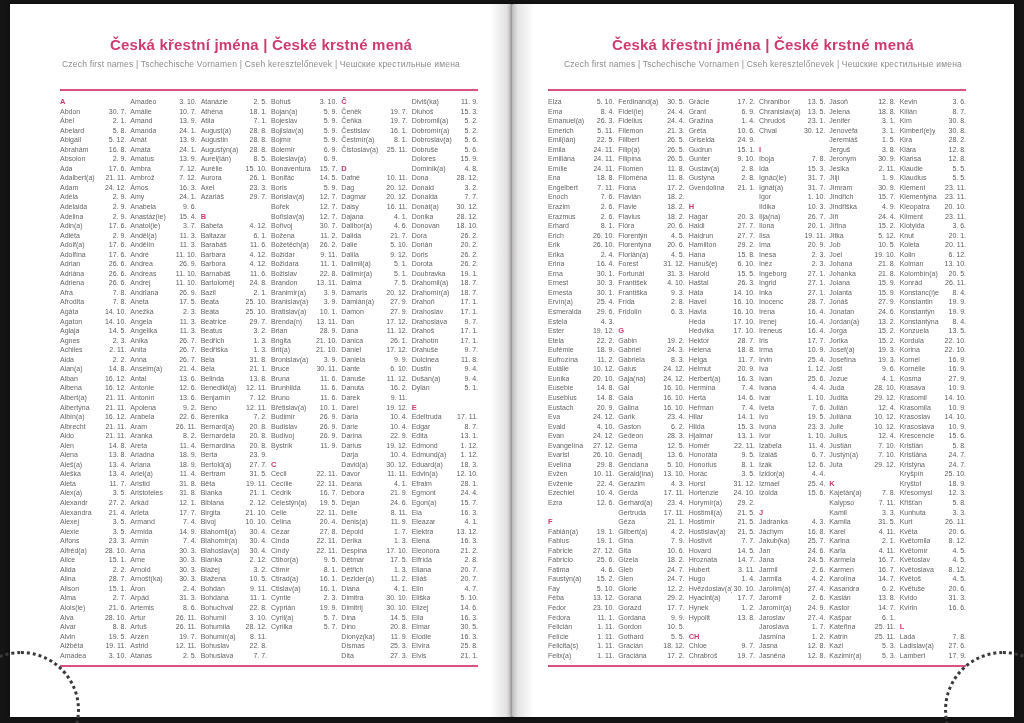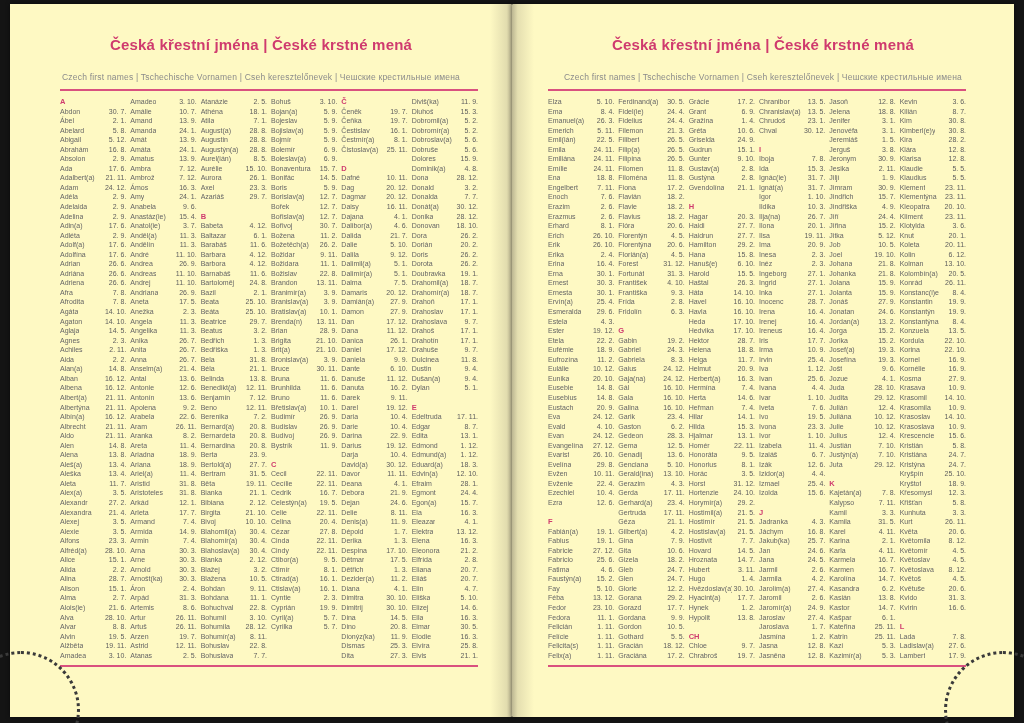--- a/index.html
+++ b/index.html
@@ -1,24 +1,24 @@
 <!DOCTYPE html>
 <html><head>
 <meta charset="utf-8">
 <style>
   html,body{margin:0;padding:0}
   body{width:1024px;height:723px;background:#141414;position:relative;overflow:hidden;
        font-family:"Liberation Sans",sans-serif;}
   .spread{position:absolute;inset:0;overflow:hidden}
-  .page{position:absolute;top:4px;height:713px;width:502px;background:#fef9c3;box-shadow:0 0 4px rgba(0,0,0,.5)}
+  .page{position:absolute;top:4px;height:713px;width:502px;background:#ffffff;box-shadow:0 0 4px rgba(0,0,0,.5)}
   .page-left{left:10px;border-radius:0 1px 1px 0}
   .page-right{left:512px;border-radius:1px 0 0 1px}
   .page-head{position:absolute;top:0;left:0;right:0;text-align:center;padding-top:32px}
   .title{margin:0;font-size:15px;font-weight:700;color:#cf3a6e;letter-spacing:.2px}
-  .subtitle{margin-top:19px;font-size:8.5px;color:#8b8b8b;letter-spacing:.2px}
+  .subtitle{margin-top:6px;font-size:8.5px;color:#8b8b8b;letter-spacing:.2px}
   .rule{position:absolute;height:2px;background:#d9517f}
   .page-left .rule{left:50px;right:34px}
   .page-right .rule{left:36px;right:48px}
   .rule-top{top:85px}
   .rule-bottom{top:661px}
   .cols{position:absolute;top:93px;height:564px;display:grid;grid-template-columns:repeat(6,1fr);gap:0 4px;align-content:start}
   .page-left .cols{left:50px;right:34px}
   .page-right .cols{left:36px;right:48px}
   .col{min-width:0}
   .row{height:9.55px;line-height:9.55px;font-size:7px;color:#656565;display:flex;justify-content:space-between}

